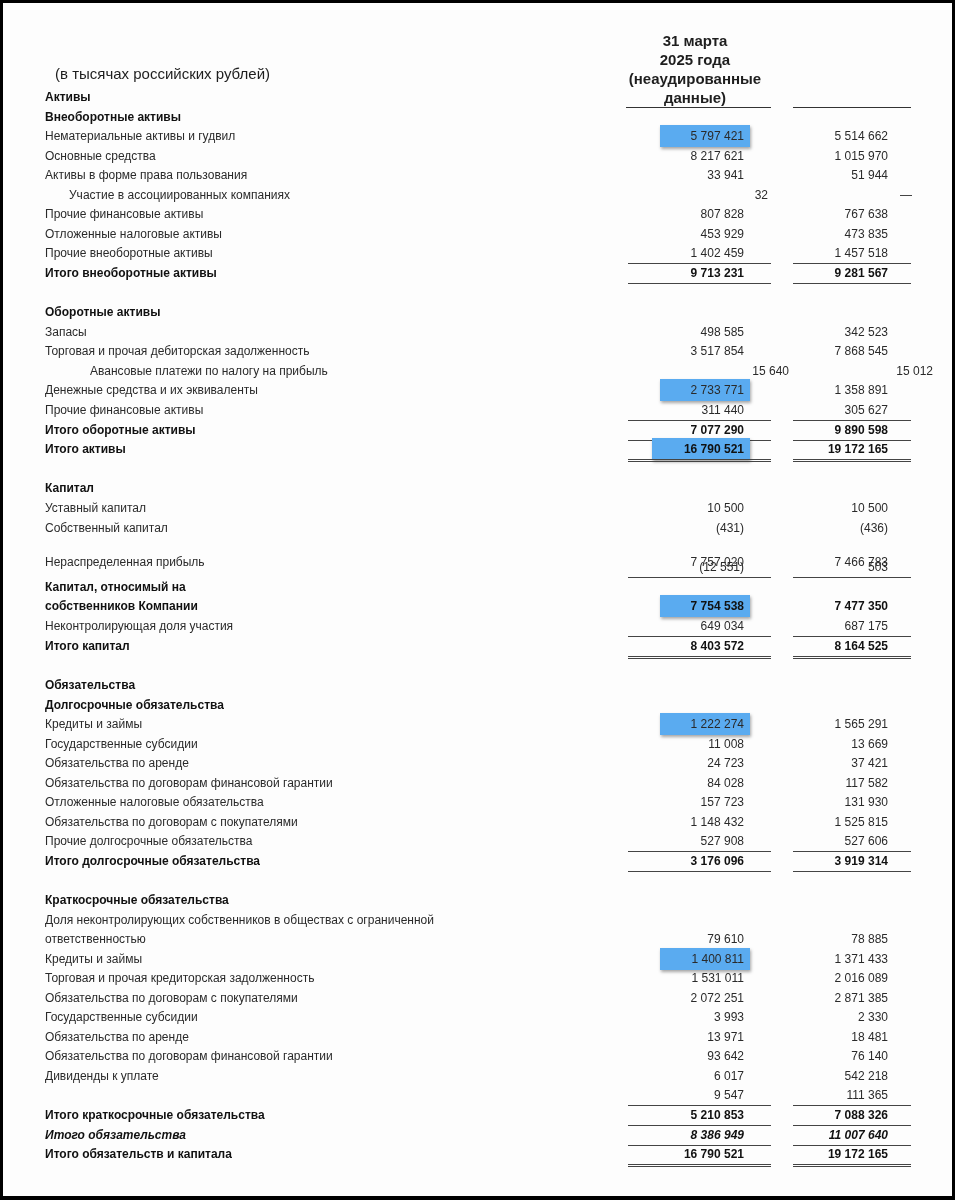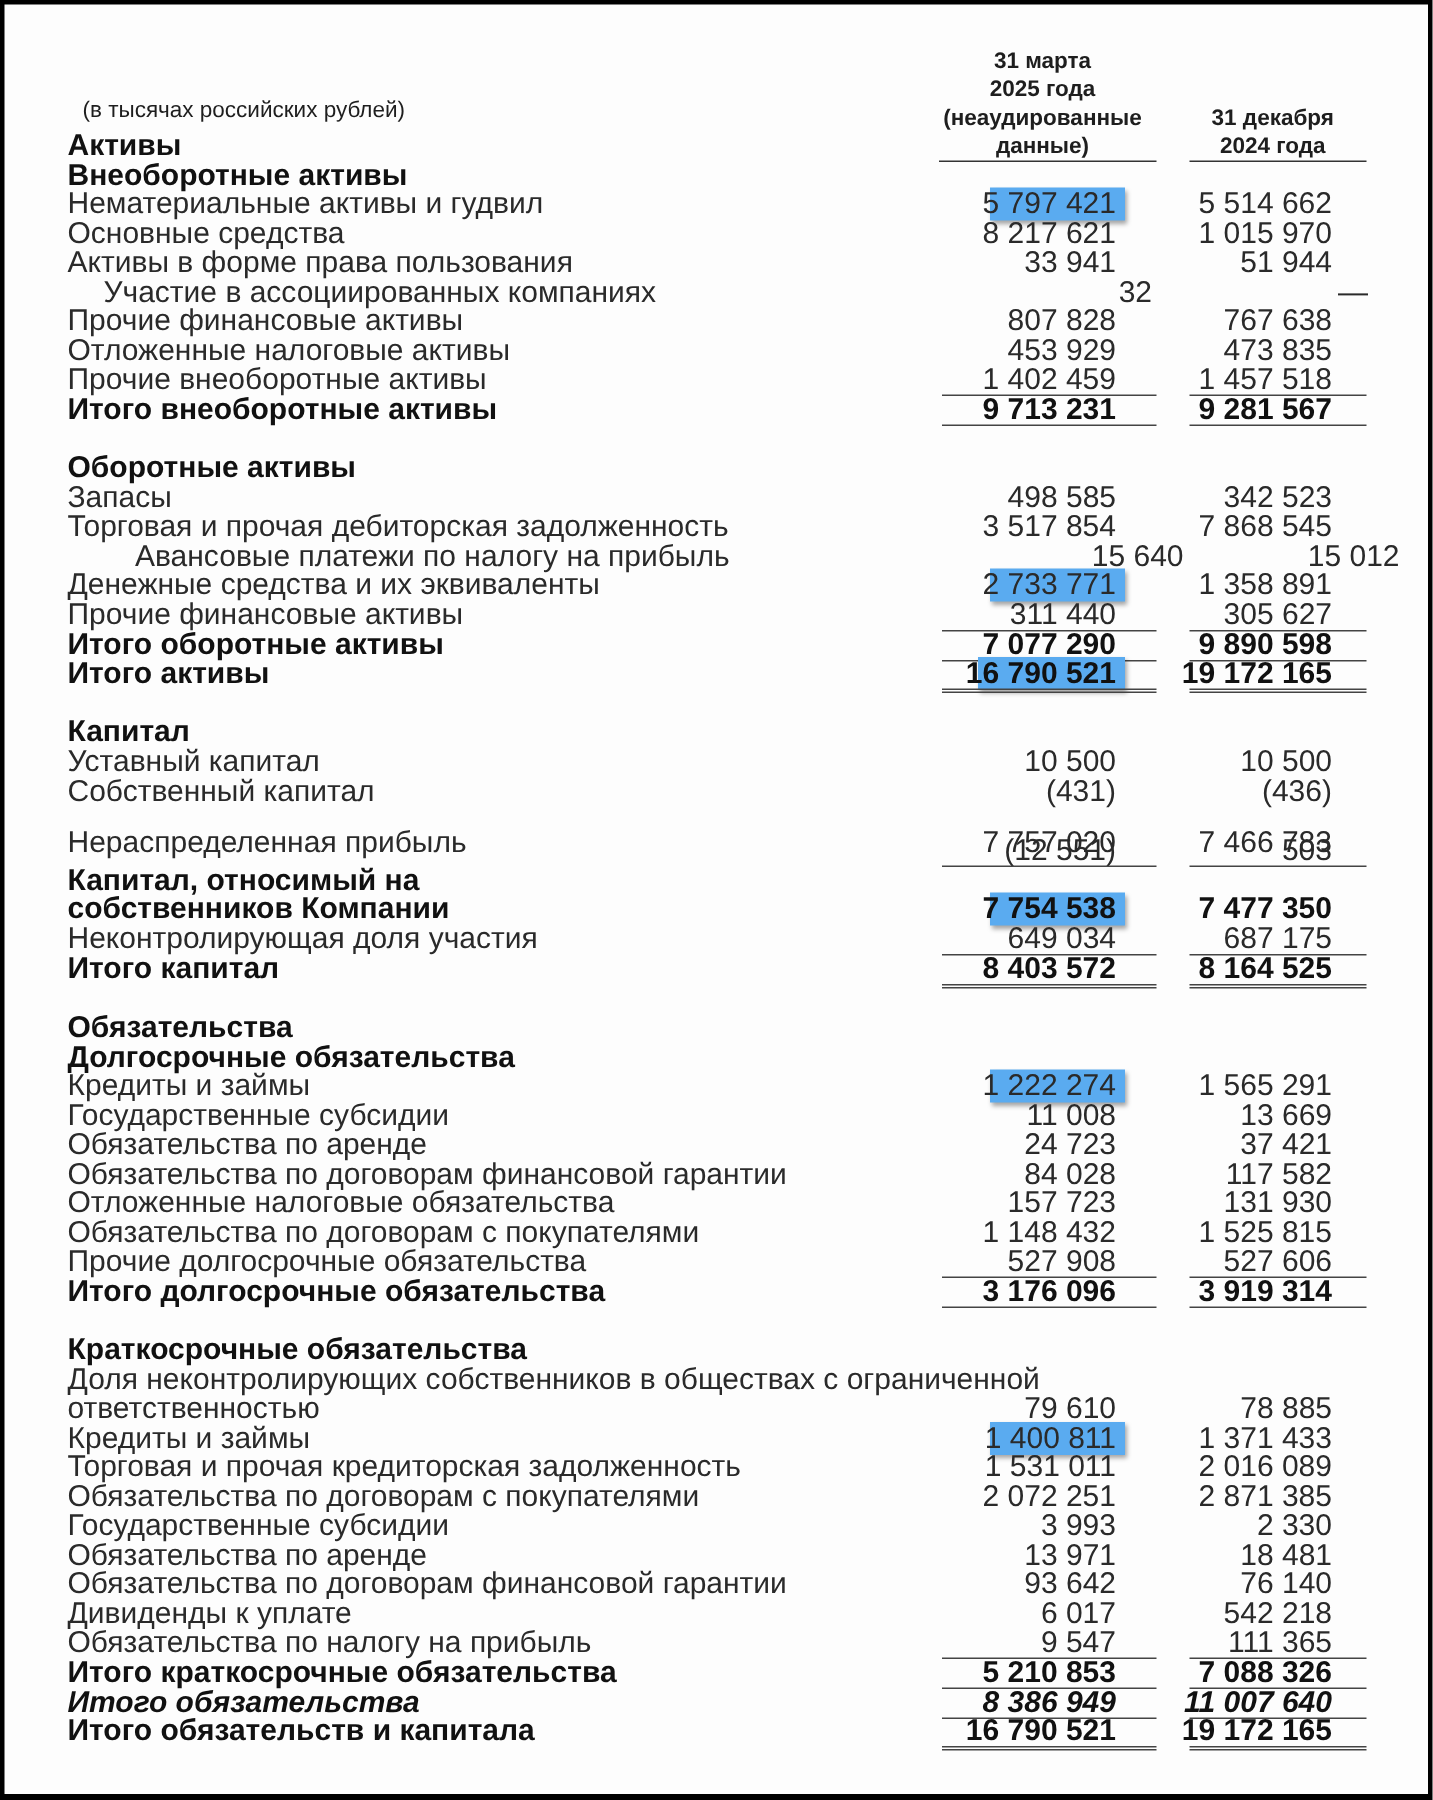--- a/index.html
+++ b/index.html
@@ -19,21 +19,21 @@
   }
   .col-head.c1 { left: 612px; top: 28px; width: 160px; }
   .col-head.c2 { left: 783px; top: 66px; width: 125px; }
   .head-rule {
     position: absolute; top: 104px; height: 1px; background: #333;
   }
   .head-rule.r1 { left: 623px; width: 145px; }
   .head-rule.r2 { left: 790px; width: 118px; }
 
   .row {
-    position: absolute; left: 0; width: 949px; height: 19.5px; font-size: 20px; line-height: 19.5px;
+    position: absolute; left: 0; width: 949px; height: 19.5px; font-size: 12px; line-height: 19.5px;
   }
   .row .lbl { position: absolute; left: 42px; white-space: nowrap; color: #2a2a2a; }
   .row .v1 { position: absolute; right: 208px; white-space: nowrap; text-align: right; color: #2a2a2a; }
   .row .v2 { position: absolute; right: 64px; white-space: nowrap; text-align: right; color: #2a2a2a; }
   .row.bold .lbl, .row.bold .v1, .row.bold .v2 { font-weight: bold; color: #111; }
   .row.head .lbl { font-weight: bold; color: #111; }
 
   .hl {
     position: absolute; background: #5aabf0; box-shadow: 1px 2px 3px rgba(0,0,0,0.35);
   }
@@ -48,24 +48,20 @@
 <body>
 
 <div class="page">
   <div class="units">(в тысячах российских рублей)</div>
 
   <div class="col-head c1">
     <div>31 марта</div>
     <div>2025 года</div>
     <div>(неаудированные</div>
     <div>данные)</div>
-  </div>
-  <div class="col-head c2">
-    <div>31 декабря</div>
-    <div>2024 года</div>
   </div>
   <div class="head-rule r1"></div>
   <div class="head-rule r2"></div>
 
   <div id="rows">
       <div class="row head" style="top: 85px;">
         <span class="lbl">Активы</span>
       </div>
       <div class="row head" style="top: 105px;">
         <span class="lbl">Внеоборотные активы</span>
@@ -300,21 +296,20 @@
         <span class="lbl">Обязательства по договорам финансовой гарантии</span>
         <span class="v1">93 642</span>
         <span class="v2">76 140</span>
       </div>
       <div class="row" style="top: 1064px;">
         <span class="lbl">Дивиденды к уплате</span>
         <span class="v1">6 017</span>
         <span class="v2">542 218</span>
       </div>
       <div class="row" style="top: 1083px;">
-        <span class="lbl">Обязательства по налогу на прибыль</span>
         <span class="v1">9 547</span>
         <span class="v2">111 365</span>
       </div>
       <div class="rule a" style="top: 1102px;"></div>
       <div class="rule b" style="top: 1102px;"></div>
       <div class="row bold" style="top: 1103px;">
         <span class="lbl">Итого краткосрочные обязательства</span>
         <span class="v1">5 210 853</span>
         <span class="v2">7 088 326</span>
       </div>

